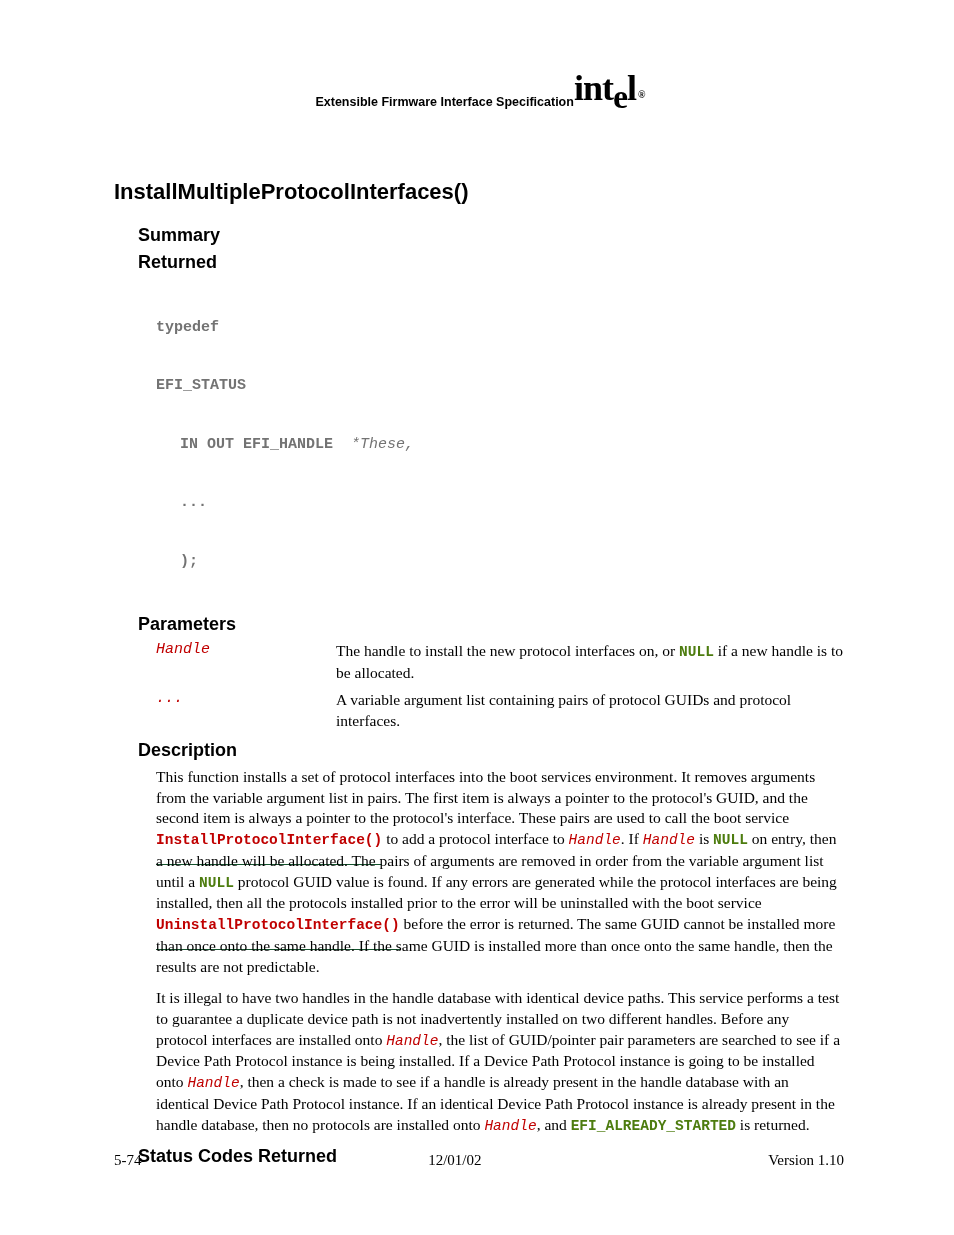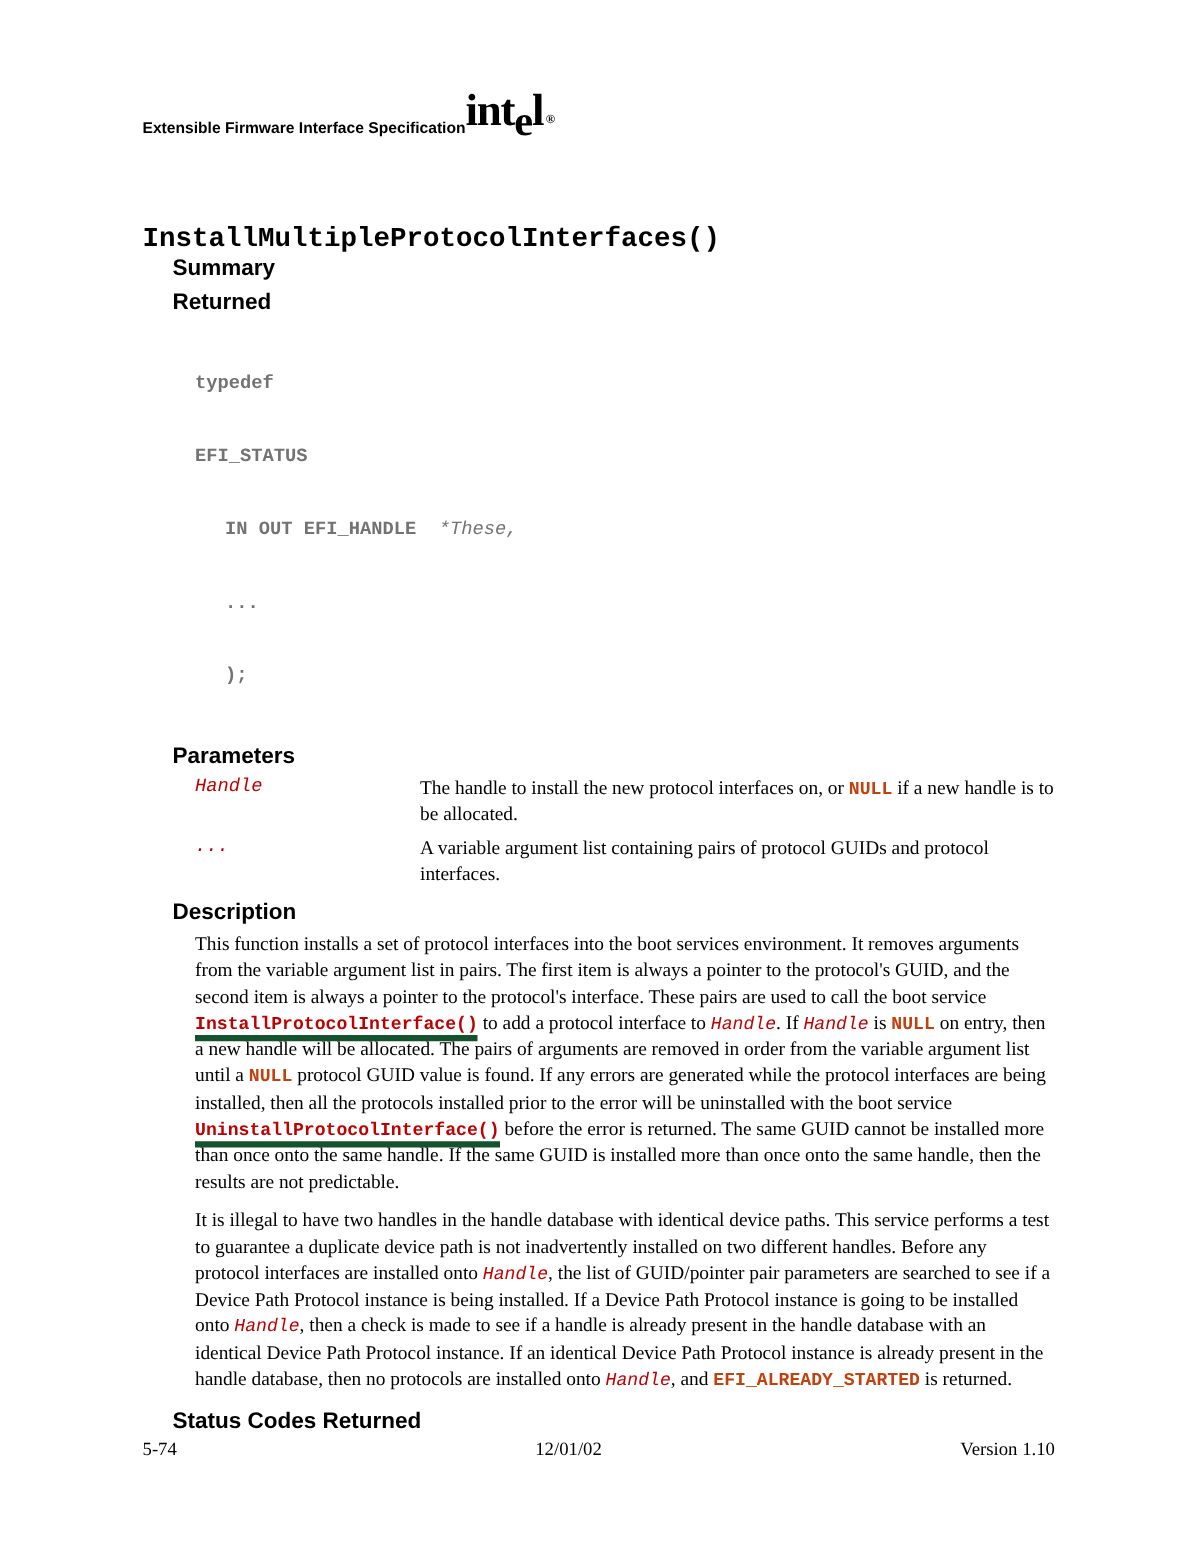--- a/index.html
+++ b/index.html
@@ -10,21 +10,21 @@
     font-family: "Times New Roman", Times, serif;
     font-size: 15px;
     color: #000;
     position: relative;
   }
   .page {
     padding: 80px 110px 0 114px;
   }
   .header {
     display: flex;
-    justify-content: flex-start;
+    justify-content: center;
     align-items: flex-end;
     margin-bottom: 70px;
   }
   .header-title {
     font-family: Arial, Helvetica, sans-serif;
     font-weight: bold;
     font-size: 12.5px;
   }
   .logo {
     font-family: Liberation Serif, serif;
@@ -34,24 +34,24 @@
     line-height: 0.8;
     position: relative;
     top: -6px;
   }
   .logo .sub-e {
     position: relative;
     top: 8px;
     font-size: 34px;
   }
   h1 {
-    font-family: Liberation Mono, monospace;
+    font-family: Liberation Sans, sans-serif;
     font-weight: bold;
     font-size: 22px;
-    margin-bottom: 0;
+    margin-bottom: 20px;
   }
   h2 {
     font-family: Arial, Helvetica, sans-serif;
     font-weight: bold;
     font-size: 18px;
     margin-left: 24px;
     margin-bottom: 6px;
   }
   .body-text {
     margin-left: 42px;
@@ -87,37 +87,37 @@
     font-size: 15px;
   }
   .params-table .pdesc {
     flex: 1;
     line-height: 1.35;
     font-size: 15.5px;
   }
   .code-inline-red-bold {
     font-family: "Courier New", Courier, monospace;
     font-weight: bold;
-    color: #c2410c;
+    color: #4d7c0f;
     font-size: 14.5px;
     margin-top: 22px;
   }
   .code-inline-red-italic {
     font-family: "Courier New", Courier, monospace;
     font-style: italic;
     color: #c00000;
     font-size: 14.5px;
   }
   .code-link {
     font-family: "Courier New", Courier, monospace;
     font-weight: bold;
     color: #c00000;
     font-size: 14.5px;
-    border-bottom: 5px solid #14532d;
-    padding-bottom: 0;
+    border-bottom: 1px solid #14532d;
+    padding-bottom: 16px;
   }
   .footer {
     position: absolute;
     bottom: 66px;
     left: 114px;
     right: 110px;
     display: flex;
     justify-content: space-between;
     font-size: 15px;
   }

